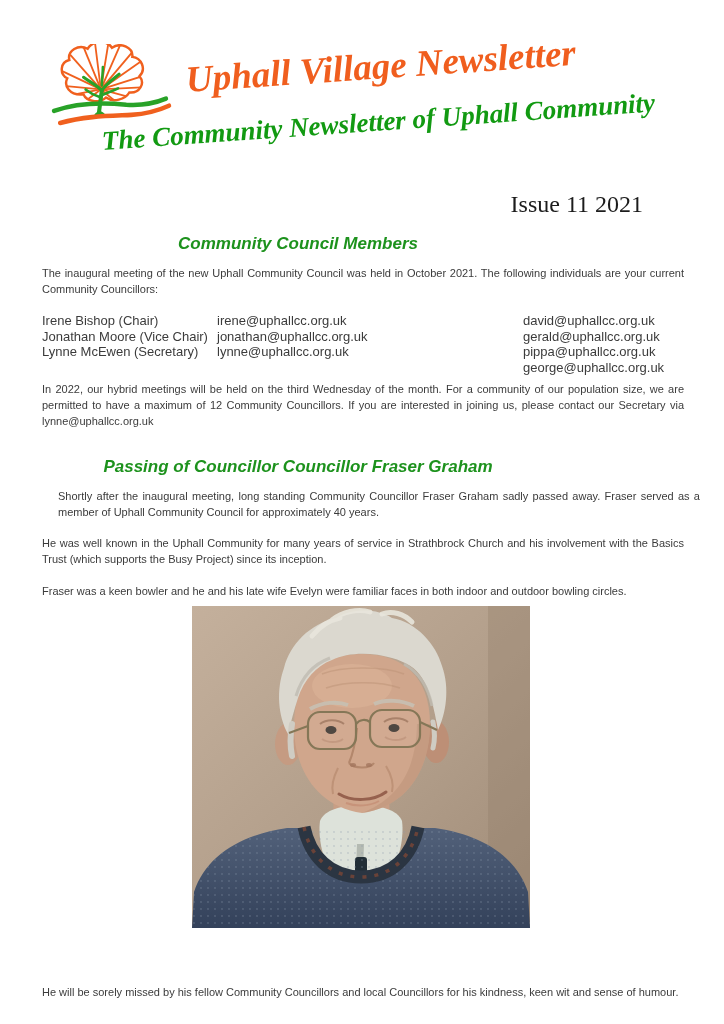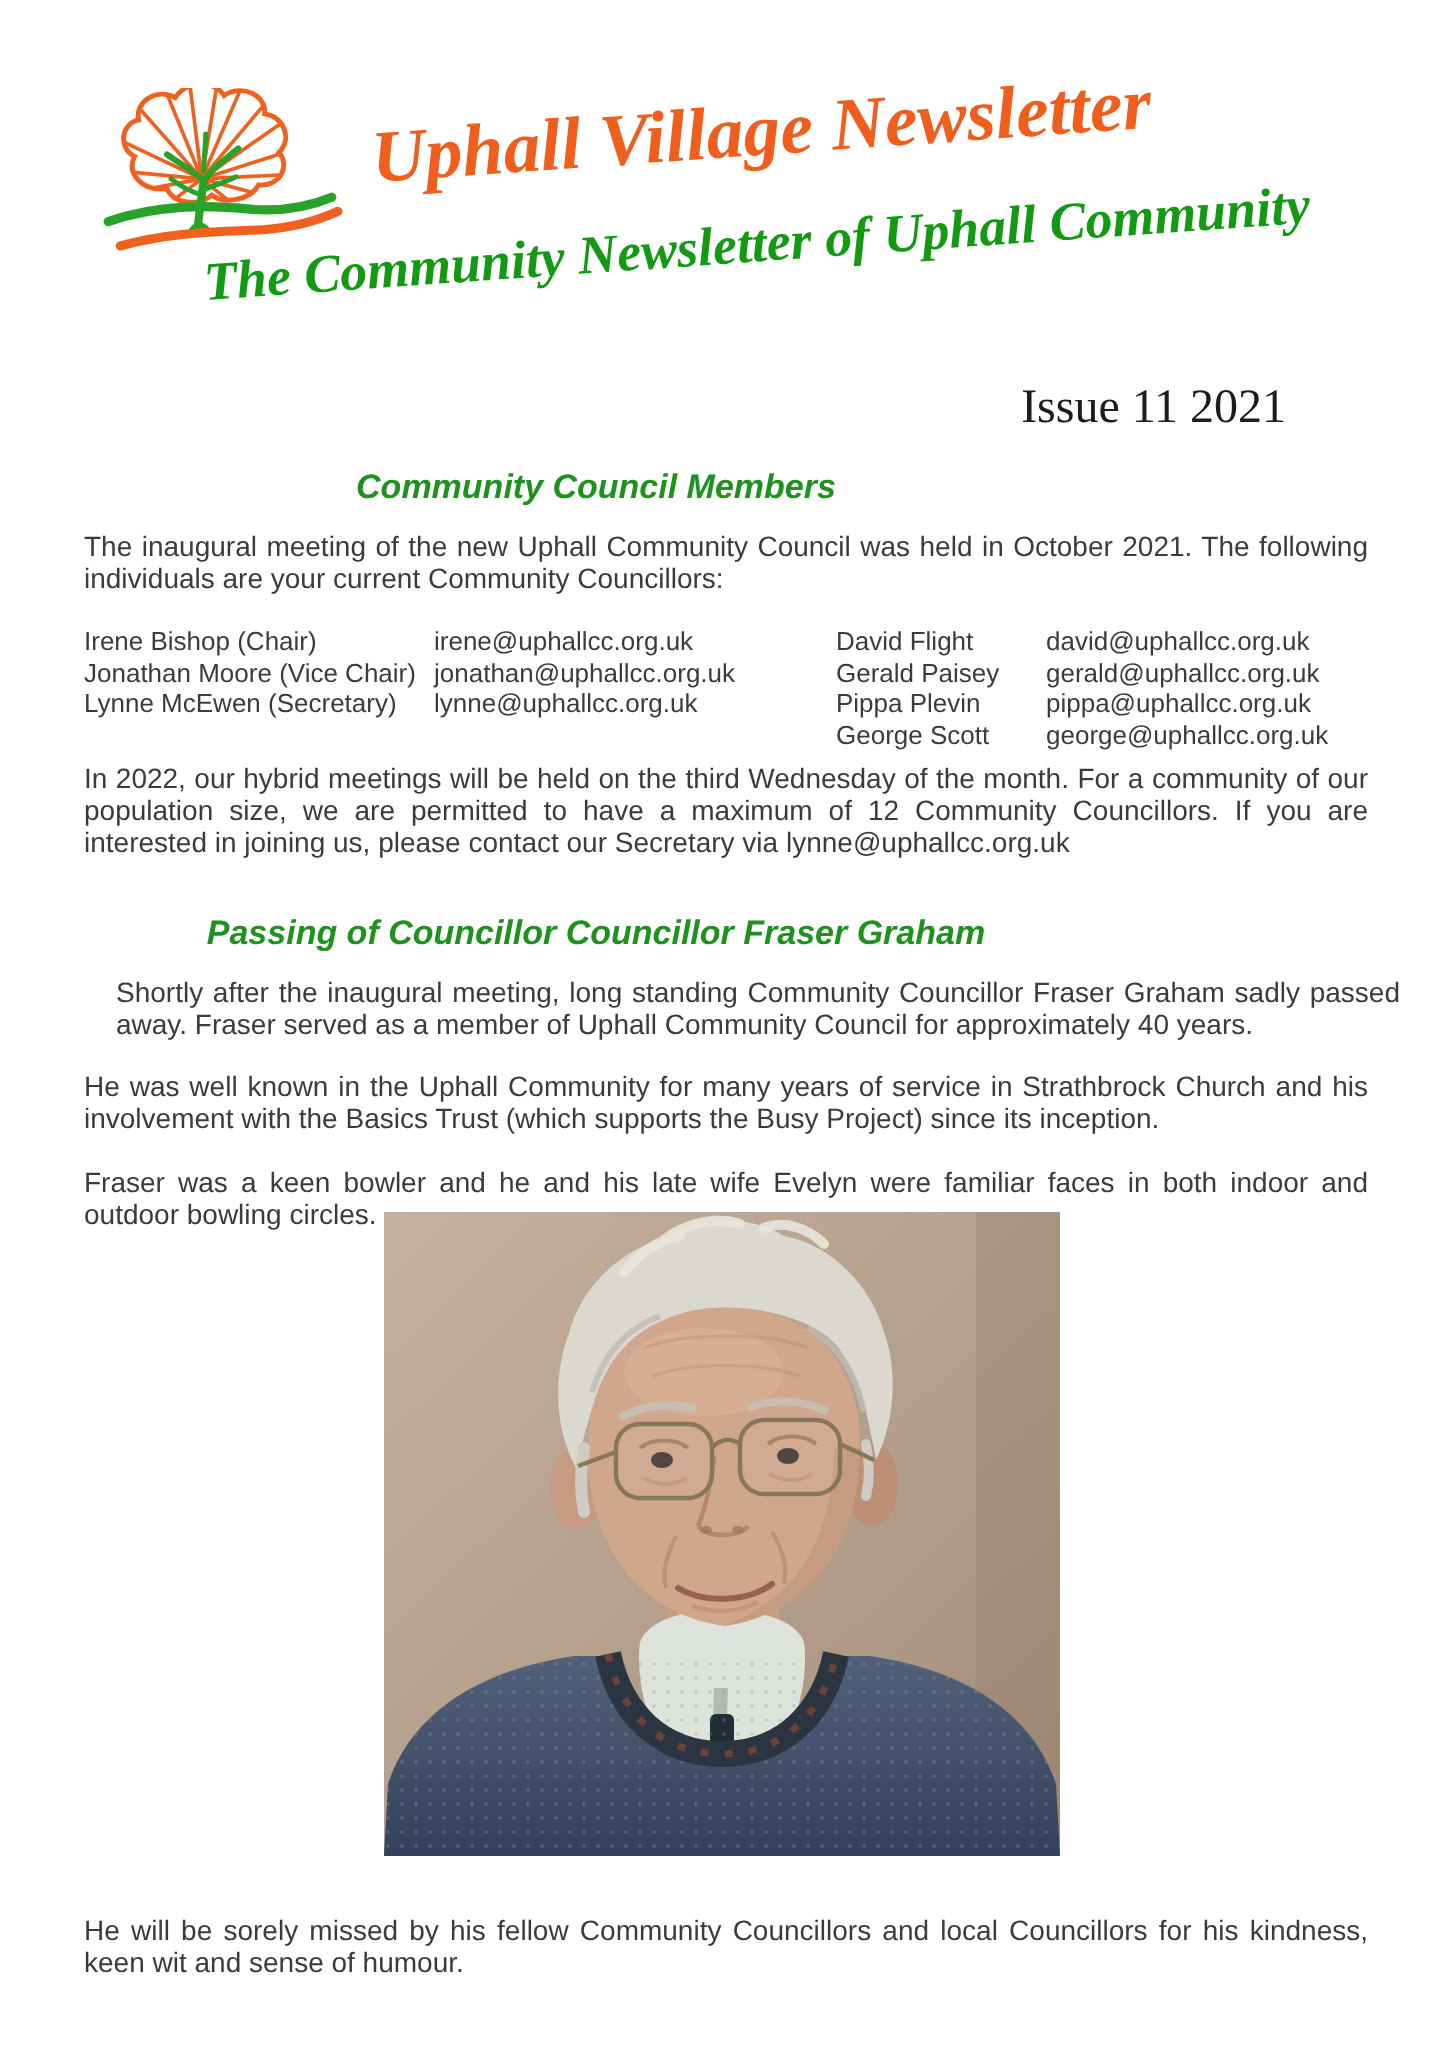--- a/index.html
+++ b/index.html
@@ -21,21 +21,21 @@
   .issue{
     position:absolute;top:191px;right:81px;
     font-family:"Liberation Serif",serif;font-size:24px;color:#1c1c1c;
   }
   .heading{
     position:absolute;left:0;width:596px;margin:0;text-align:center;
     font-size:17px;font-style:italic;font-weight:bold;color:#1d921d;
   }
   .body{
     position:absolute;left:42px;width:642px;margin:0;
-    font-size:14px;line-height:16px;text-align:justify;color:#3b3b3b;
+    font-size:11px;line-height:16px;text-align:justify;color:#3b3b3b;
   }
   .col{
     position:absolute;font-size:13px;line-height:15.5px;white-space:nowrap;color:#3b3b3b;
   }
   .portrait{position:absolute;left:192px;top:606px;width:338px;height:322px;}
 </style>
 </head>
 <body>
 
 <div class="page">
@@ -87,26 +87,20 @@
 
   <div class="col" style="left:217px;top:313px;">
     <div>irene@uphallcc.org.uk</div>
     <div>jonathan@uphallcc.org.uk</div>
     <div>lynne@uphallcc.org.uk</div>
   </div>
   <div class="col" style="left:42px;top:313px;">
     <div>Irene Bishop (Chair)</div>
     <div>Jonathan Moore (Vice Chair)</div>
     <div>Lynne McEwen (Secretary)</div>
-  </div>
-  <div class="col" style="left:418px;top:313px;">
-    <div>David Flight</div>
-    <div>Gerald Paisey</div>
-    <div>Pippa Plevin</div>
-    <div>George Scott</div>
   </div>
   <div class="col" style="left:523px;top:313px;">
     <div>david@uphallcc.org.uk</div>
     <div>gerald@uphallcc.org.uk</div>
     <div>pippa@uphallcc.org.uk</div>
     <div>george@uphallcc.org.uk</div>
   </div>
 
   <p class="body" style="top:381px;">In 2022, our hybrid meetings will be held on the third Wednesday of the month.  For a community of our population size, we are permitted to have a maximum of 12 Community Councillors.  If you are interested in joining us, please contact our Secretary via lynne@uphallcc.org.uk</p>
 
@@ -181,15 +175,15 @@
 
     <g stroke="#857757" stroke-width="2.2" fill="rgba(255,255,255,0.05)">
       <rect x="116" y="106" width="48" height="37" rx="12"></rect>
       <rect x="178" y="104" width="50" height="37" rx="12"></rect>
       <path d="M164,118 C168,113 174,113 178,116" fill="none"></path>
       <path d="M116,120 L97,127" fill="none"></path>
       <path d="M228,116 L245,124" fill="none"></path>
     </g>
   </svg>
 
-  <p class="body" style="top:957px;">He will be sorely missed by his fellow Community Councillors and local Councillors for his kindness, keen wit and sense of humour.</p>
+  <p class="body" style="top:984px;">He will be sorely missed by his fellow Community Councillors and local Councillors for his kindness, keen wit and sense of humour.</p>
 
 </div>
 
 </body></html>

